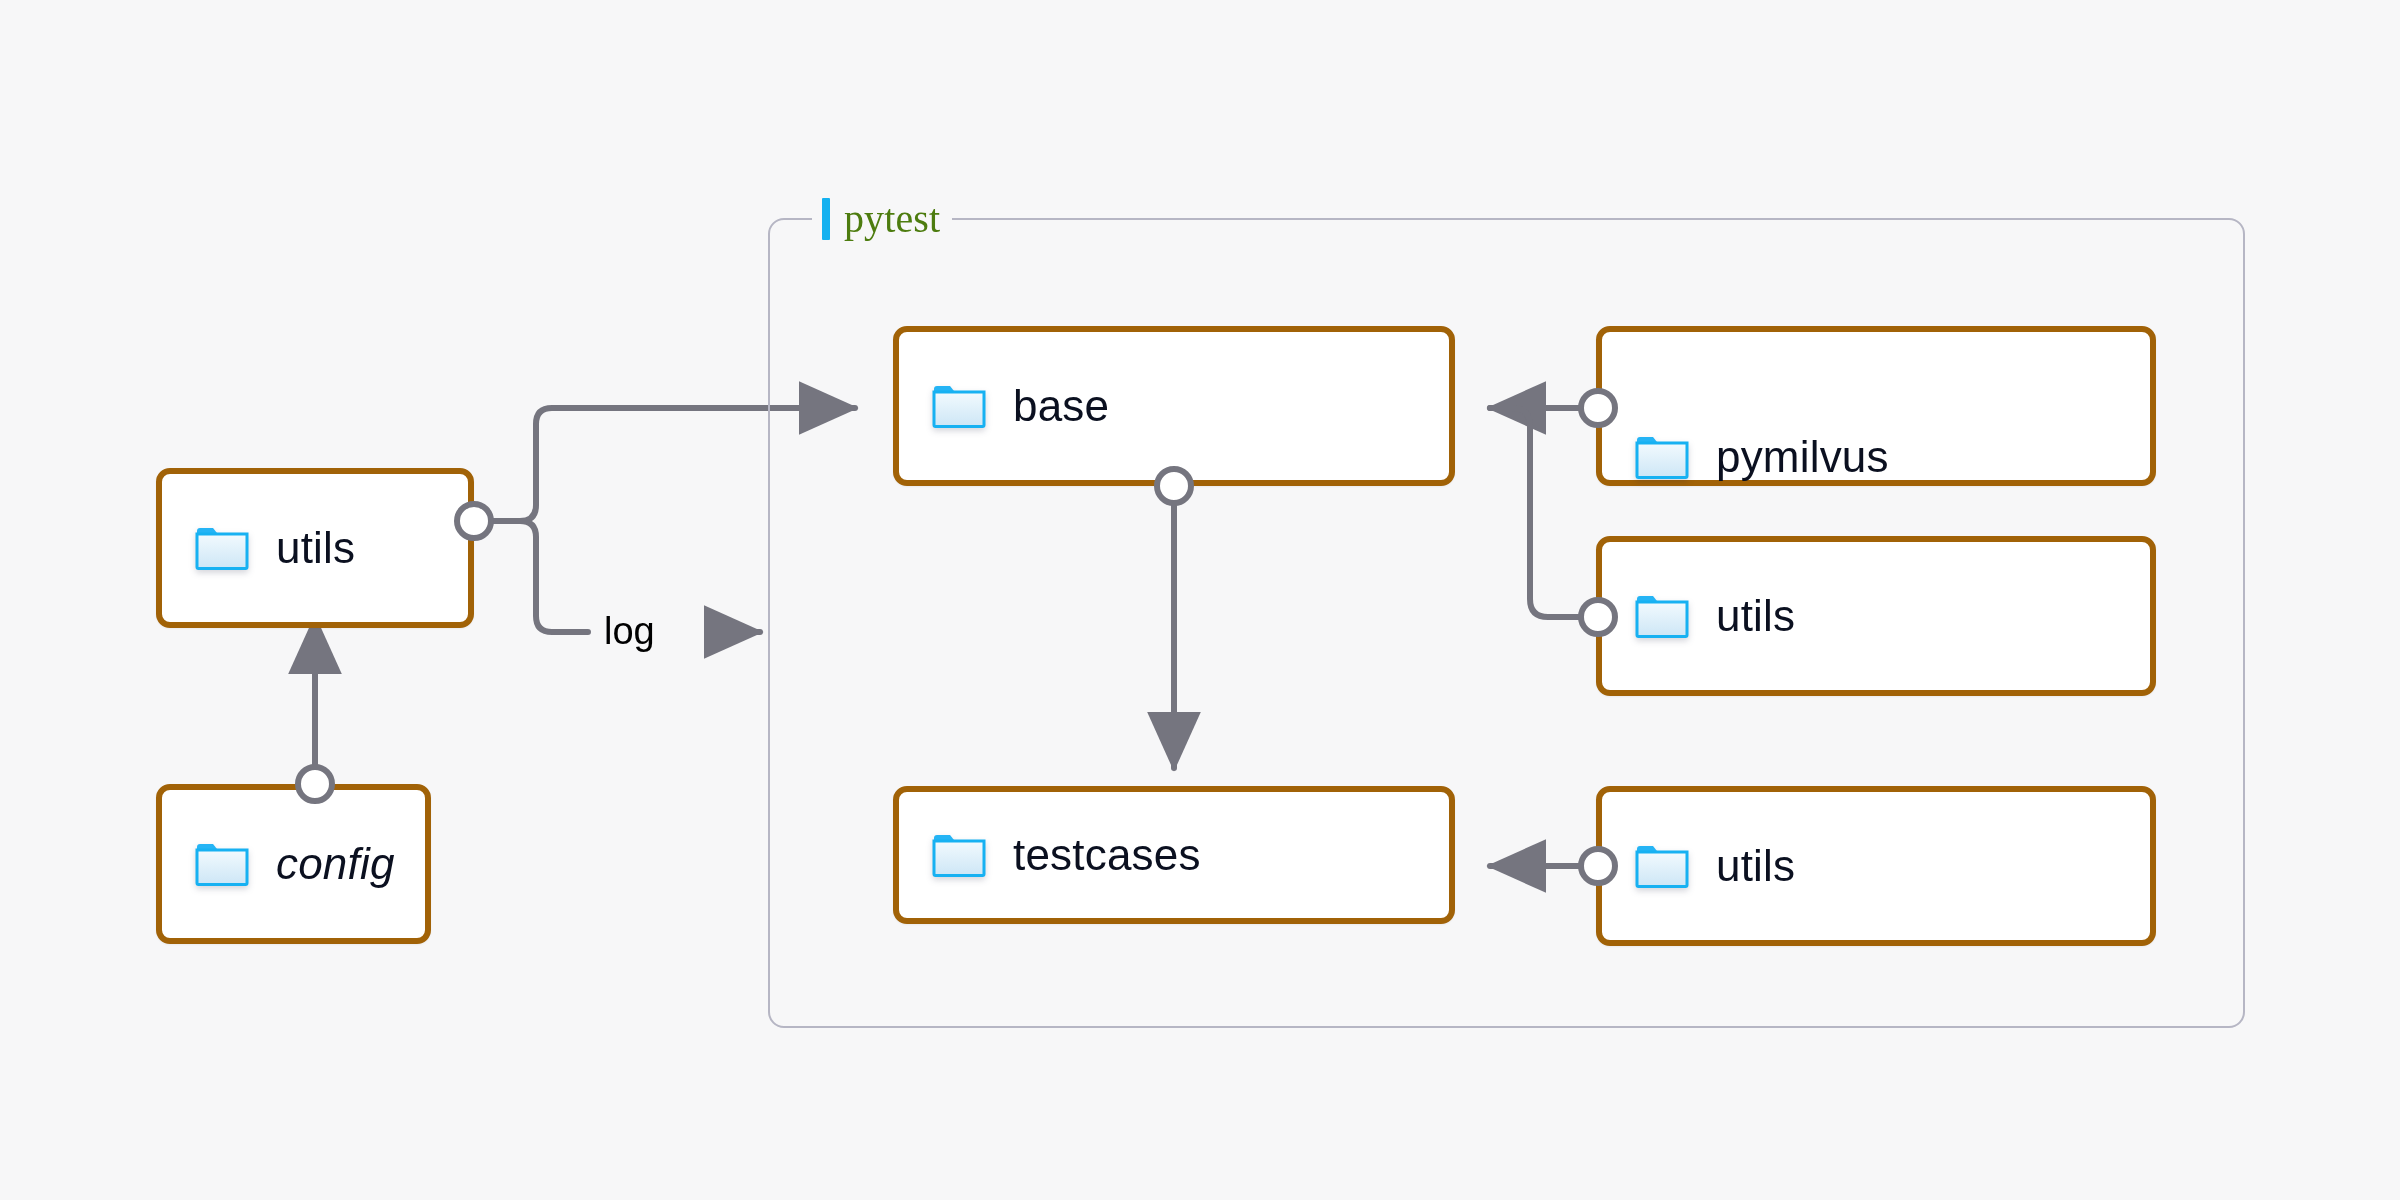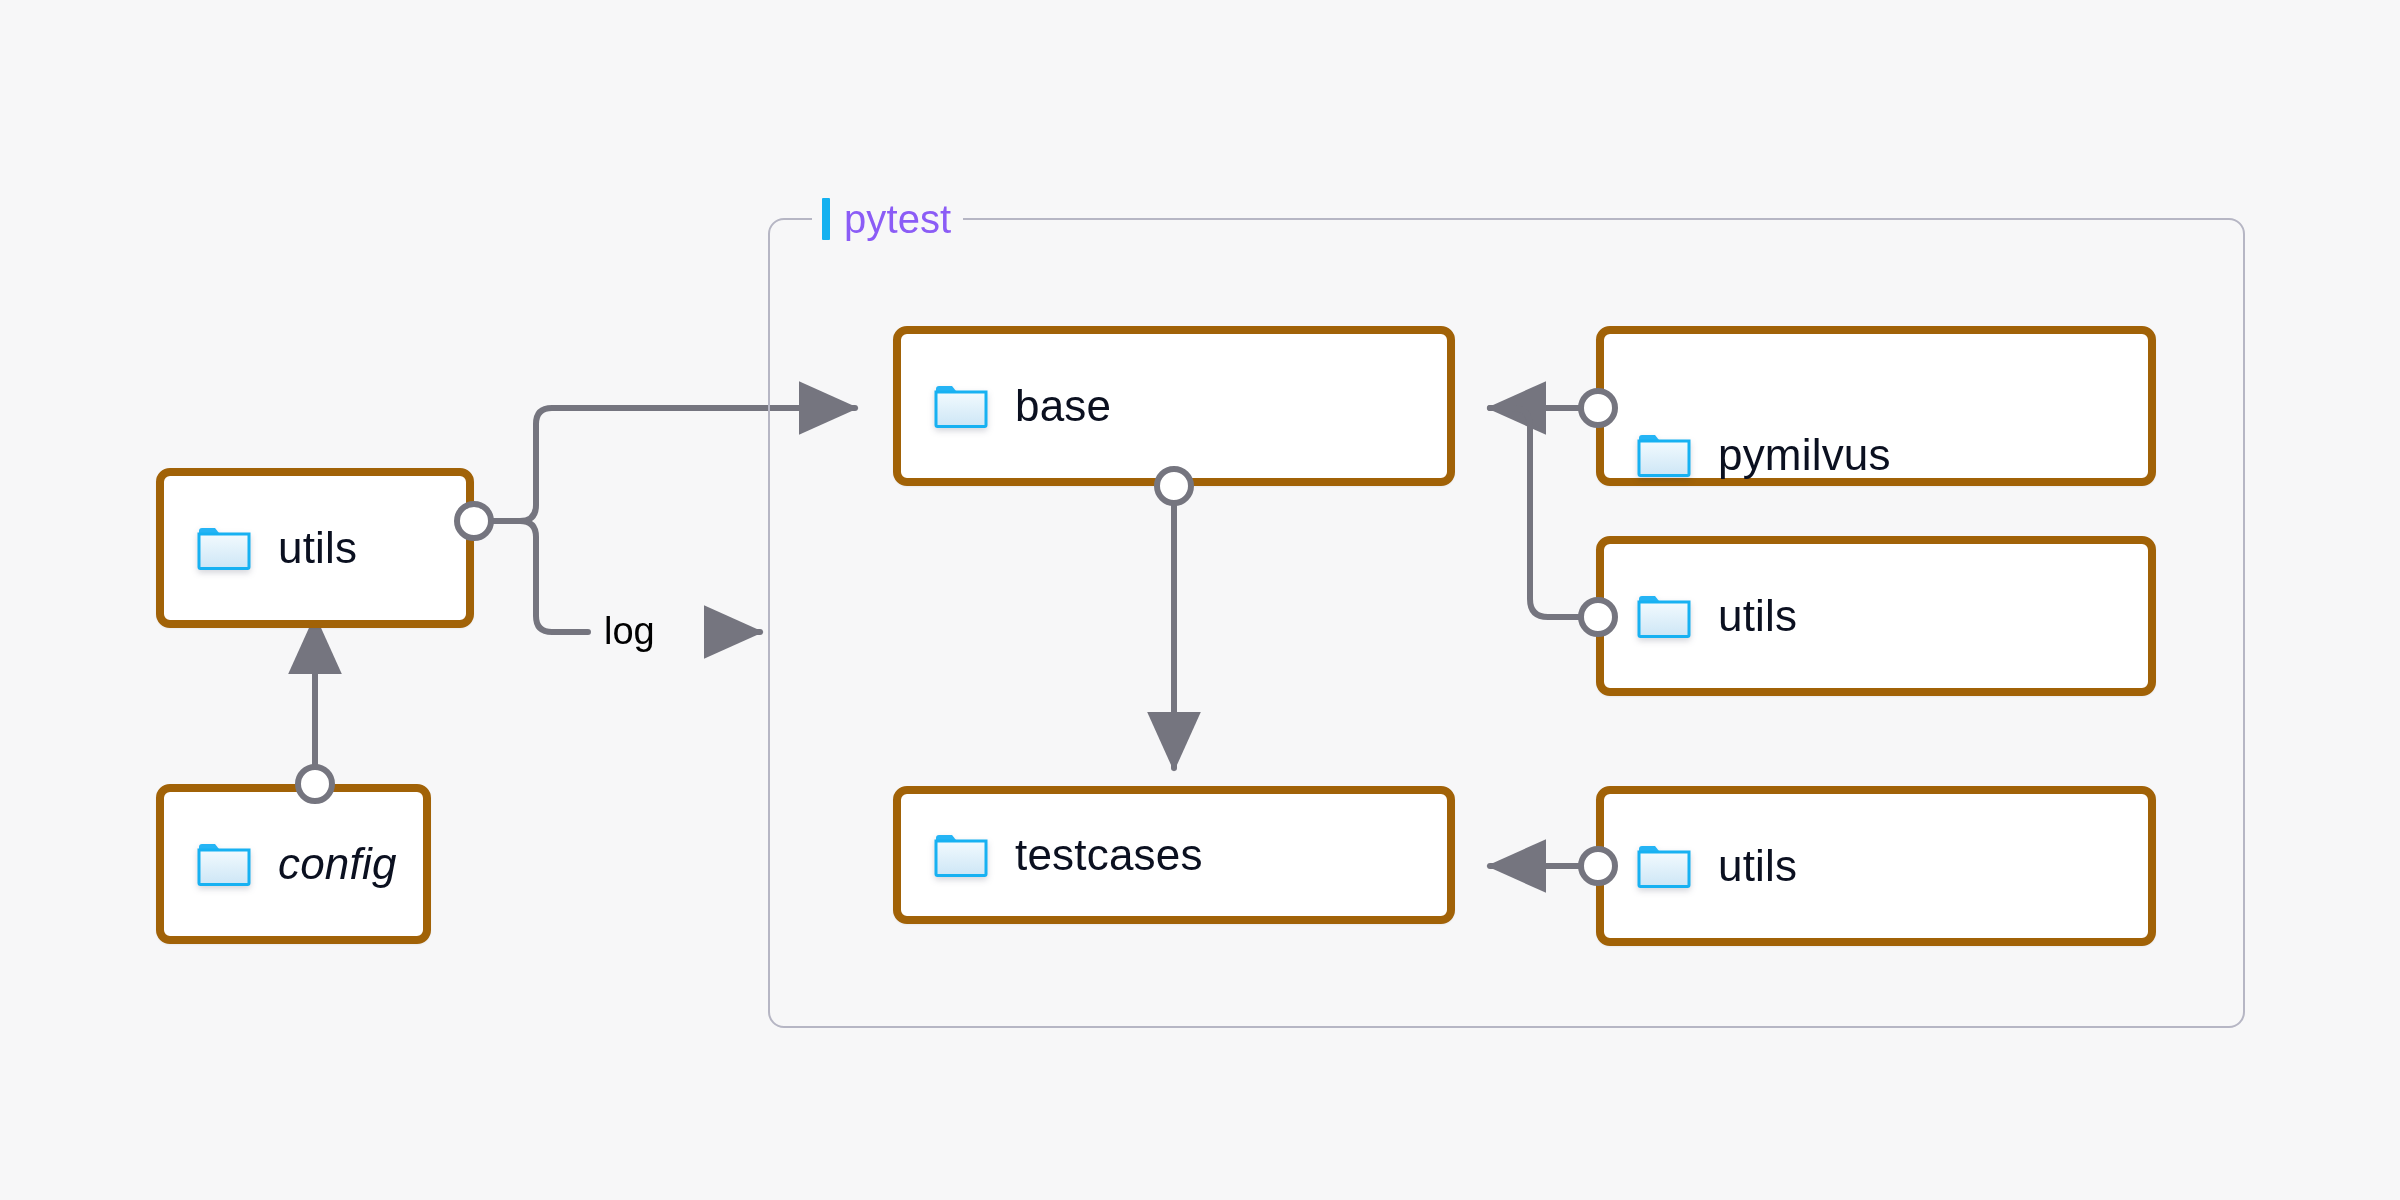--- a/index.html
+++ b/index.html
@@ -58,32 +58,33 @@
   }
   .group-accent {
     width: 8px;
     height: 42px;
     background: #14b1f0;
     border-radius: 1px;
     flex: 0 0 auto;
   }
   .group-label {
     font-size: 40px;
-    color: #8b5cf6;
+    color: #4d7c0f;
     letter-spacing: 0.1px;
     white-space: nowrap;
     line-height: 1;
+    font-family: Liberation Serif, serif;
   }
 
   
   .node {
     position: absolute;
     box-sizing: border-box;
     background: #ffffff;
-    border: 8px solid #a16207;
+    border: 6px solid #a16207;
     border-radius: 14px;
     display: flex;
     align-items: center;
     z-index: 5;
     box-shadow: 0 1px 2px rgba(16, 20, 40, 0.05);
   }
   .node-inner {
     display: flex;
     align-items: center;
     gap: 26px;

